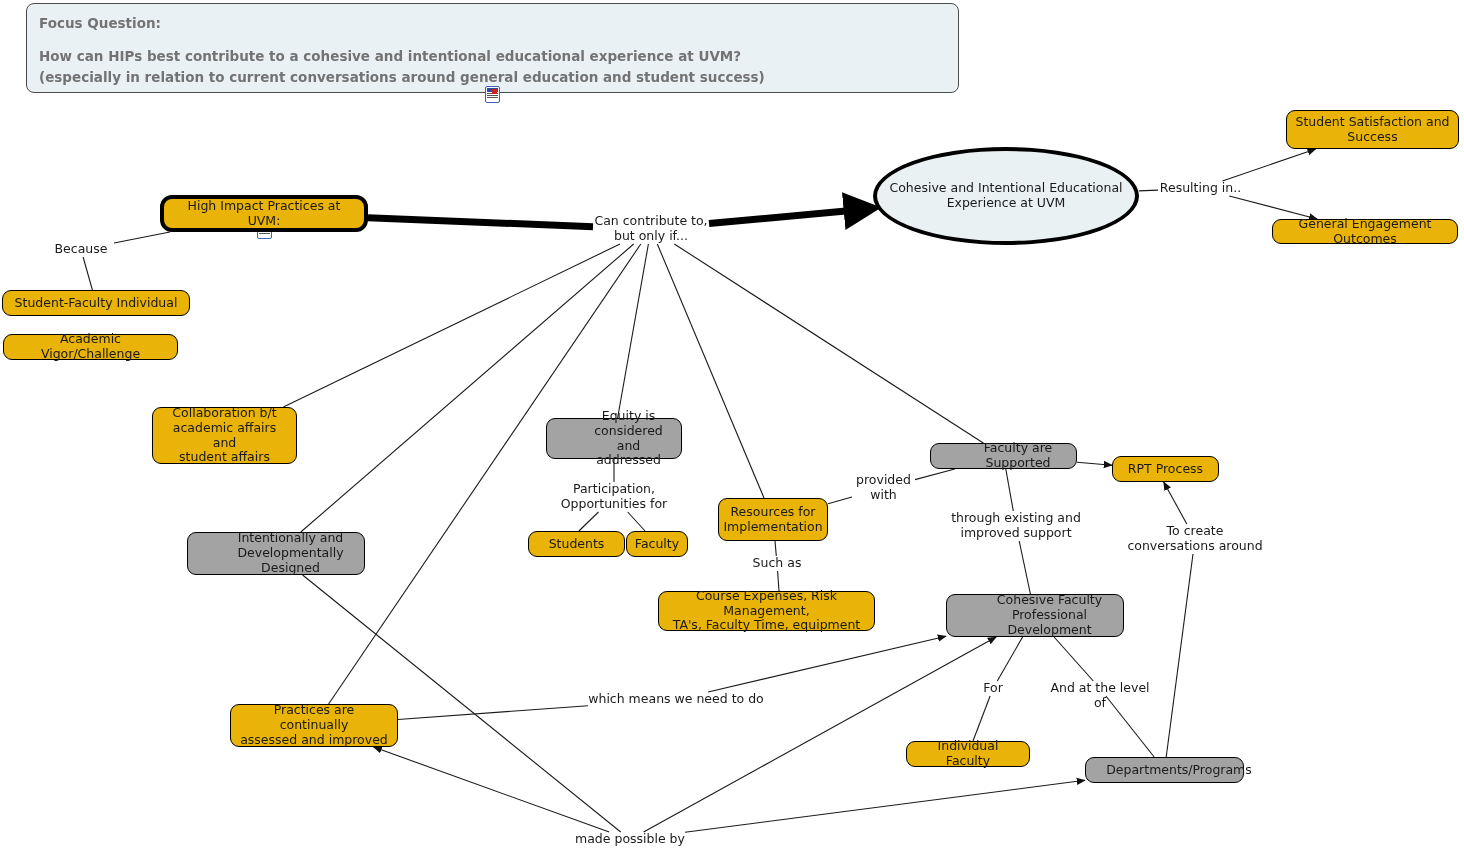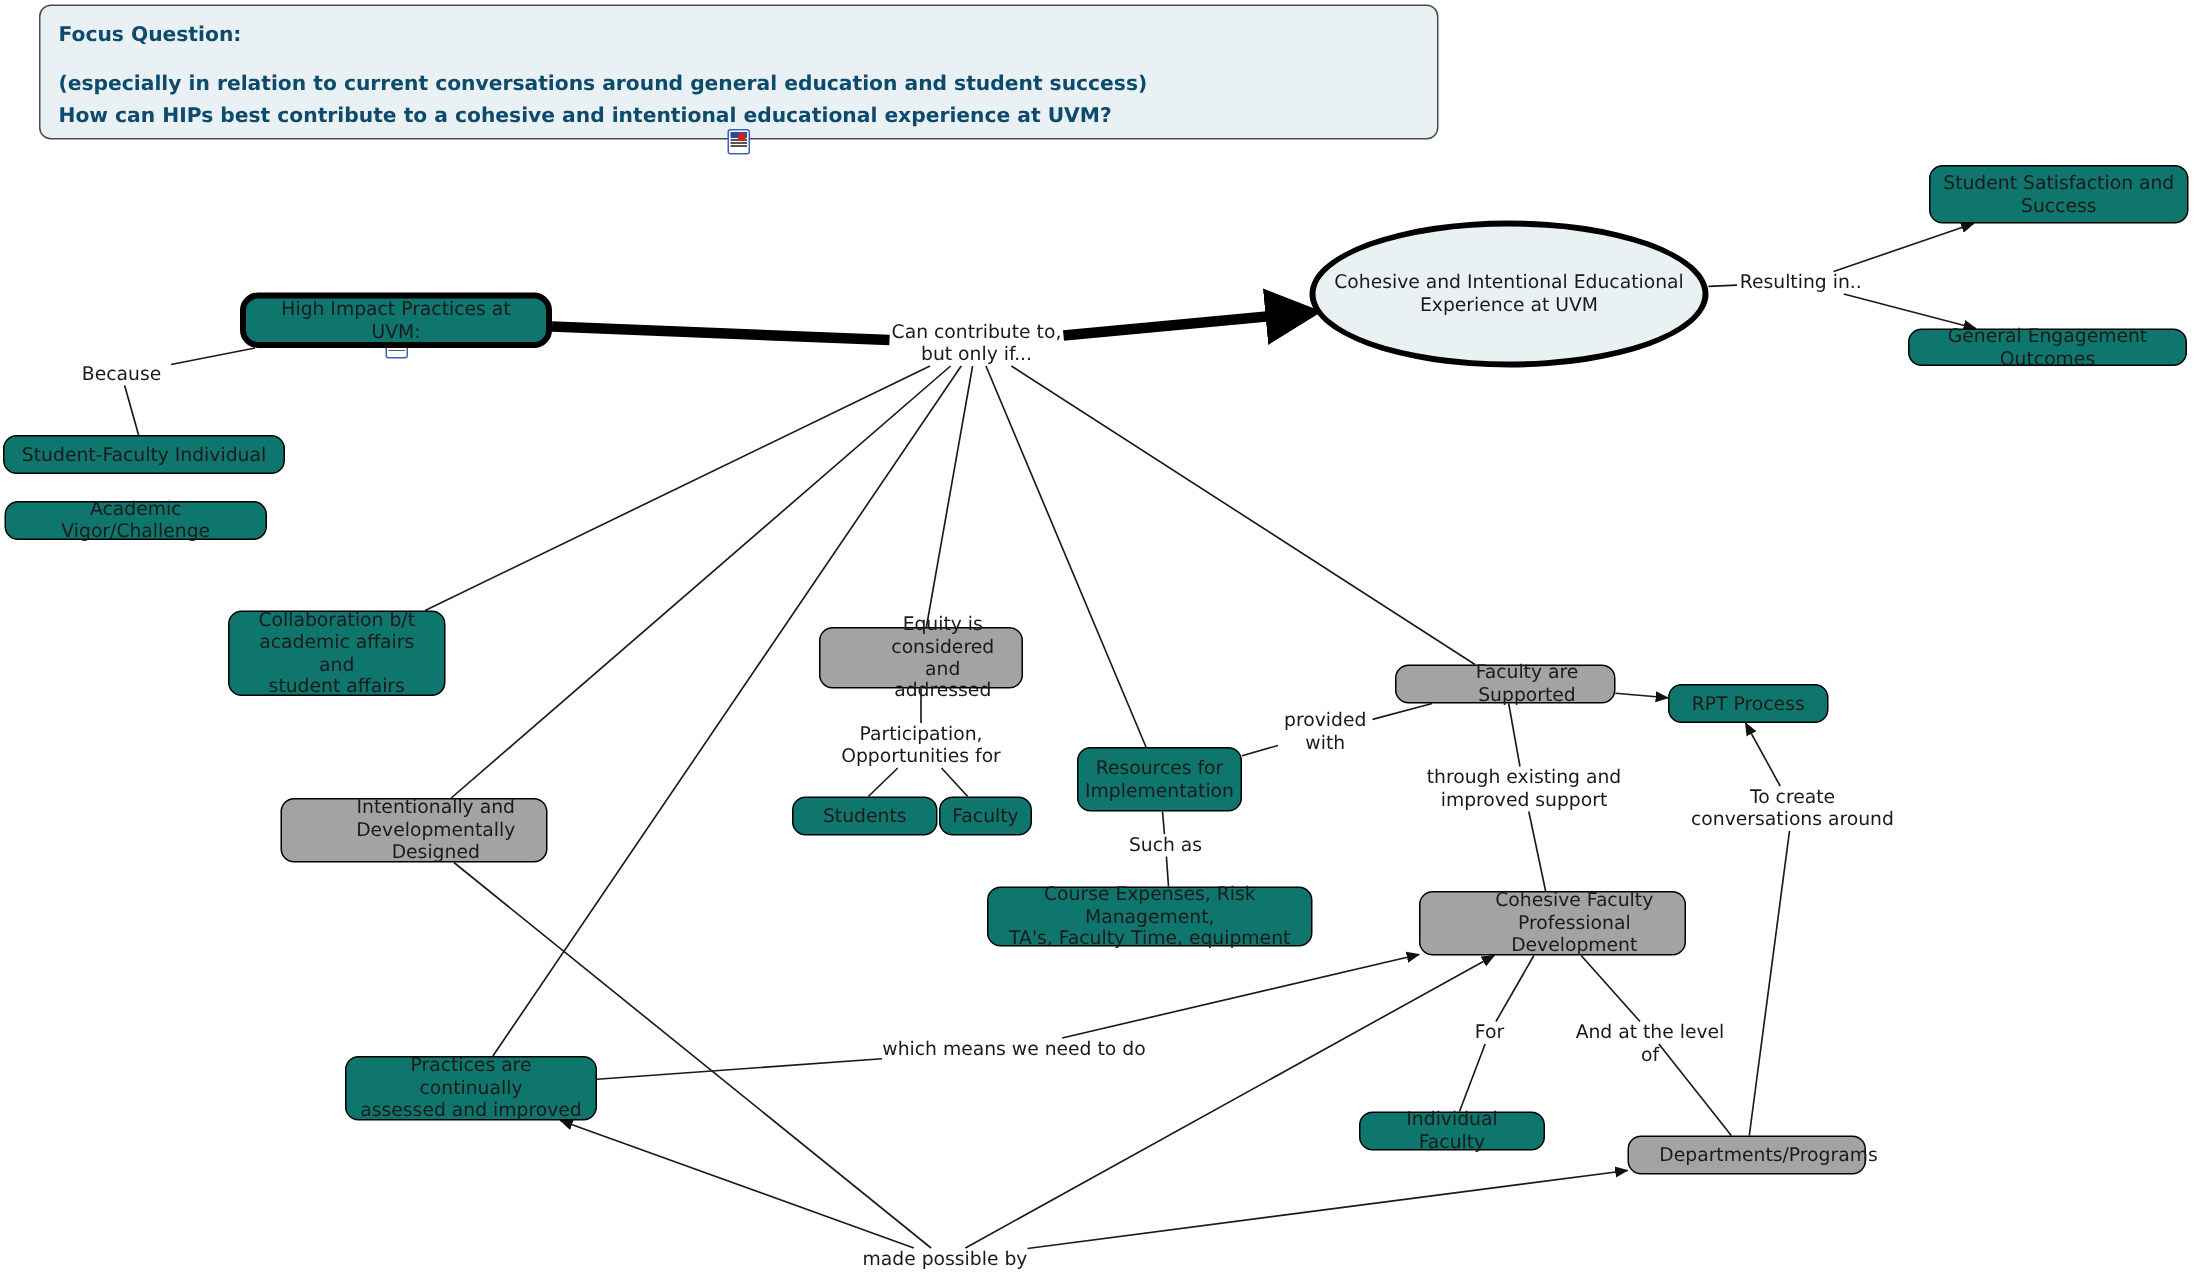--- a/index.html
+++ b/index.html
@@ -34,21 +34,21 @@
   
   .node {
     position: absolute;
     box-sizing: border-box;
     display: flex;
     align-items: center;
     justify-content: center;
     text-align: center;
     border: 1px solid #000000;
     border-radius: 9px;
-    background: #0f766e;
+    background: #eab308;
     color: #1a1a1a;
     font-size: 12.5px;
     line-height: 1.18;
     padding: 3px 7px;
     white-space: pre-line;
   }
   .node.green {
     background: #a3a3a3;
     padding-left: 36px;
   }
@@ -69,21 +69,21 @@
     top: 3px;
     width: 933px;
     height: 90px;
     box-sizing: border-box;
     border: 1px solid #4a4a4a;
     border-radius: 8px;
     background: #eaf1f4;
     padding: 9px 12px;
     font-size: 13.5px;
     font-weight: bold;
-    color: #0c4a6e;
+    color: #737373;
     line-height: 1.5;
   }
   #focus-title { display: block; }
   #focus-spacer { display: block; height: 13px; }
   #focus-line1 { display: block; }
   #focus-line2 { display: block; }
 
   
   .link-label {
     position: absolute;
@@ -180,22 +180,22 @@
         <line x1="609.2" y1="832.0" x2="373.6" y2="747.0" stroke="#1a1a1a" stroke-width="1.1" marker-end="url(#arrowThin)"></line>
         <line x1="620.7" y1="832.0" x2="302.6" y2="575.0" stroke="#1a1a1a" stroke-width="1.1"></line>
         <line x1="643.6" y1="832.0" x2="996.1" y2="637.0" stroke="#1a1a1a" stroke-width="1.1" marker-end="url(#arrowThin)"></line>
         <line x1="685.0" y1="832.3" x2="1085.0" y2="780.3" stroke="#1a1a1a" stroke-width="1.1" marker-end="url(#arrowThin)"></line>
       </g>
   </svg>
 
   <div id="focus-box">
     <span id="focus-title">Focus  Question:</span>
     <span id="focus-spacer"></span>
+    <span id="focus-line1">How can HIPs best contribute to a cohesive and intentional educational experience at UVM?</span>
     <span id="focus-line2">(especially in relation to current conversations around general education and student success)</span>
-    <span id="focus-line1">How can HIPs best contribute to a cohesive and intentional educational experience at UVM?</span>
   </div>
 
   <div class="res-icon" id="focus-icon" style="left:485px; top:86px;">
     <div class="page">
       <div class="tab"></div>
     </div>
   </div>
 
   <div class="res-icon" id="hip-icon" style="left:257px; top:222px;">
     <div class="page">

